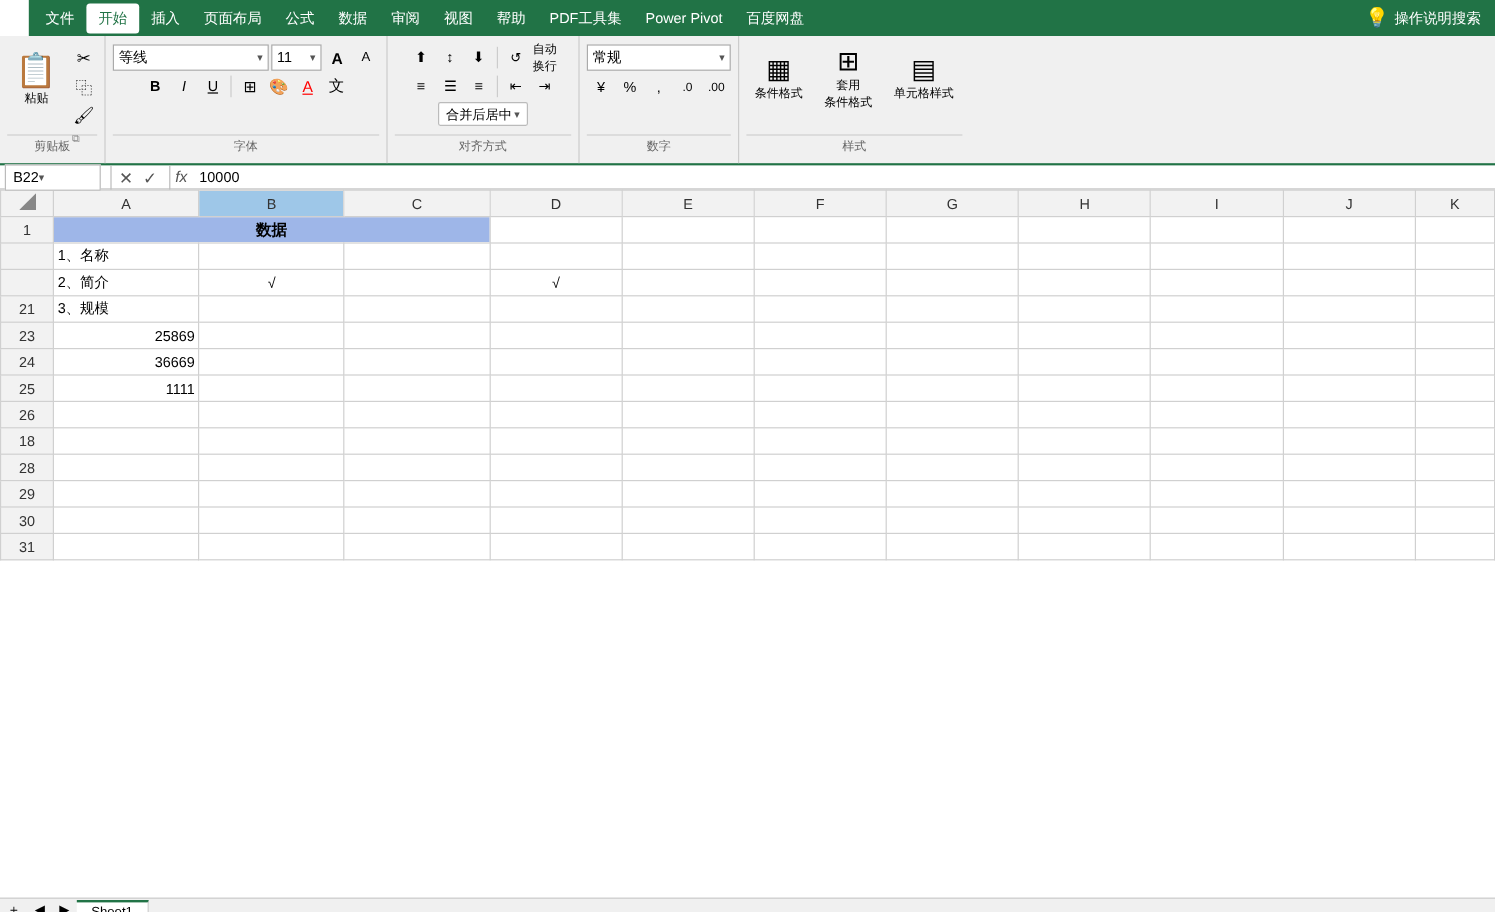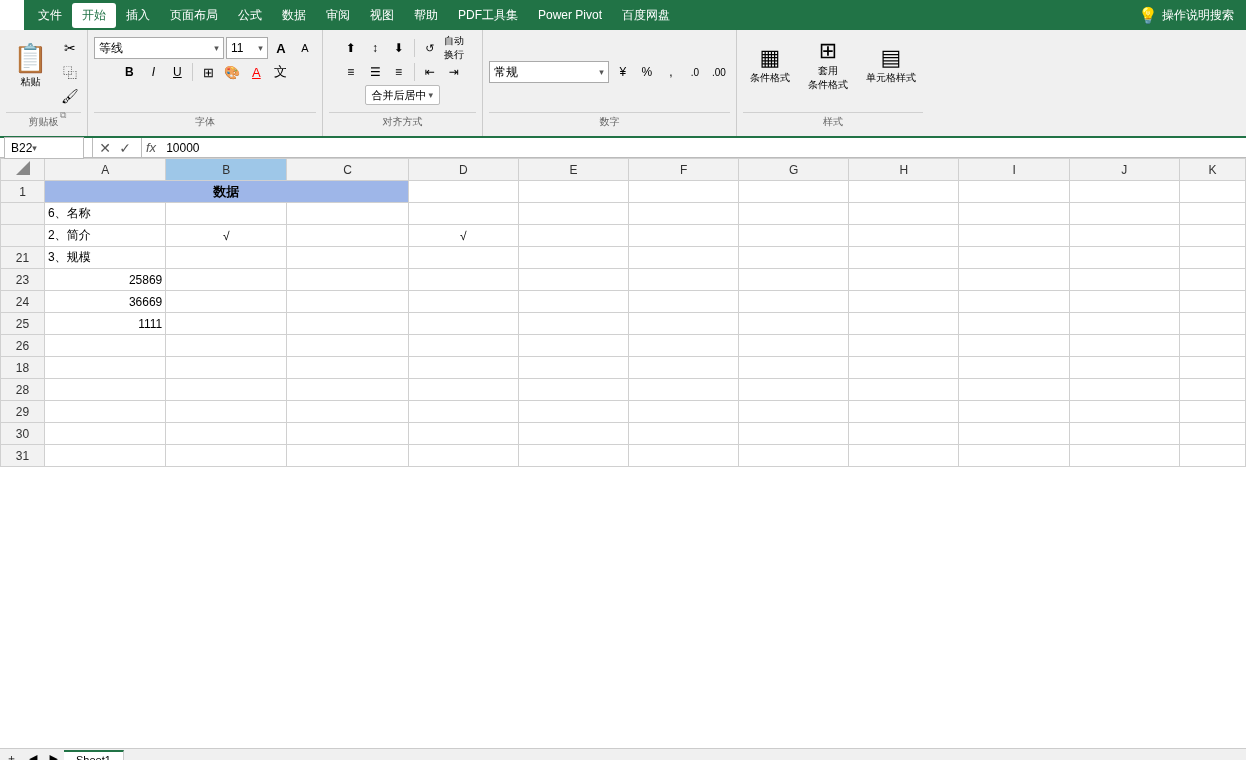--- a/index.html
+++ b/index.html
@@ -386,21 +386,21 @@
         <div class="ribbon-btn-small" style="font-size:11px;border:1px solid #bbb;background:white;padding:2px 6px;border-radius:2px;">
           <span>合并后居中</span>
           <span class="dropdown-arrow" style="margin-left:2px;">▾</span>
         </div>
       </div>
     </div>
     <div class="ribbon-section-label">对齐方式</div>
   </div>
 
   <div class="ribbon-section" style="padding:4px 6px; min-width:130px;">
-    <div class="ribbon-section-top" style="flex-direction:row;gap:3px;">
+    <div class="ribbon-section-top" style="flex-direction:column;gap:3px;">
       <div class="num-format-box">
         <span>常规</span>
         <span class="dropdown-arrow">▾</span>
       </div>
       <div style="display:flex;align-items:center;gap:2px;">
         <div class="icon-btn" style="font-size:12px;">¥</div>
         <div class="icon-btn" style="font-size:12px;">%</div>
         <div class="icon-btn" style="font-size:12px;">,</div>
         <div class="icon-btn" style="font-size:10px;">.0</div>
         <div class="icon-btn" style="font-size:10px;">.00</div>
@@ -490,21 +490,21 @@
         <td class="cell"></td>
         <td class="cell"></td>
         <td class="cell"></td>
         <td class="cell"></td>
         <td class="cell"></td>
         <td class="cell"></td>
       </tr>
 
       <tr>
         <td class="row-header"></td>
-        <td class="cell">6、名称</td>
+        <td class="cell">1、名称</td>
         <td class="cell"></td>
         <td class="cell"></td>
         <td class="cell"></td>
         <td class="cell"></td>
         <td class="cell"></td>
         <td class="cell"></td>
         <td class="cell"></td>
         <td class="cell"></td>
         <td class="cell"></td>
         <td class="cell"></td>

